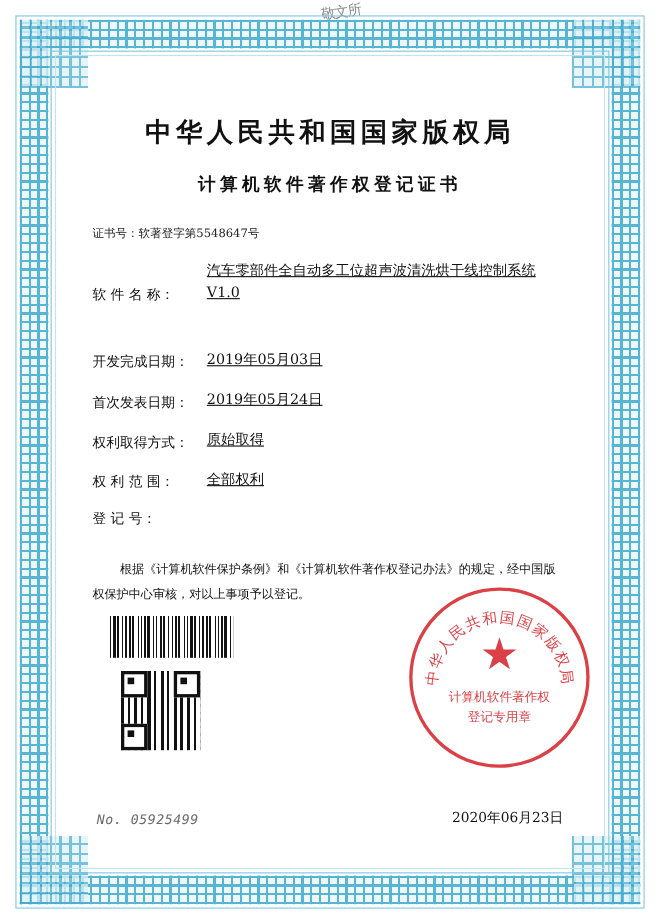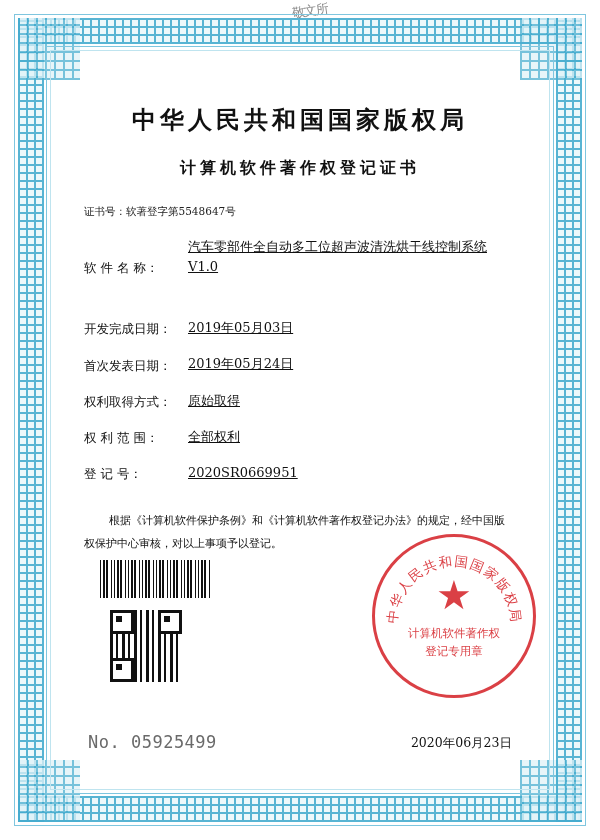--- a/index.html
+++ b/index.html
@@ -250,24 +250,25 @@
     font-size: 11.5px;
     line-height: 1.55;
     color: #d6262c;
   }
 
   
   .footer-no {
     position: absolute;
     left: 88px;
     bottom: 88px;
-    font-size: 17px;
+    font-size: 12px;
     color: #6a6a6a;
     font-family: "DejaVu Sans Mono", monospace;
     letter-spacing: .5px;
+    font-style: italic;
   }
   .footer-date {
     position: absolute;
     right: 88px;
     bottom: 88px;
     font-size: 12.5px;
     color: #111;
     font-family: "DejaVu Serif", "Liberation Serif", serif;
     margin-top: 28px;
   }
@@ -317,21 +318,20 @@
       <div class="field-row">
         <div class="field-label">权利取得方式：</div>
         <div class="field-value">原始取得</div>
       </div>
       <div class="field-row">
         <div class="field-label">权 利 范 围：</div>
         <div class="field-value">全部权利</div>
       </div>
       <div class="field-row">
         <div class="field-label">登 记 号：</div>
-        <div class="field-value">2020SR0669951</div>
       </div>
     </div>
 
     <div class="paragraph">根据《计算机软件保护条例》和《计算机软件著作权登记办法》的规定，经中国版权保护中心审核，对以上事项予以登记。</div>
   </div>
 
   <div class="barcode"></div>
 
   <div class="qrcode">
     <div class="qr-eye qr-eye-tl">

